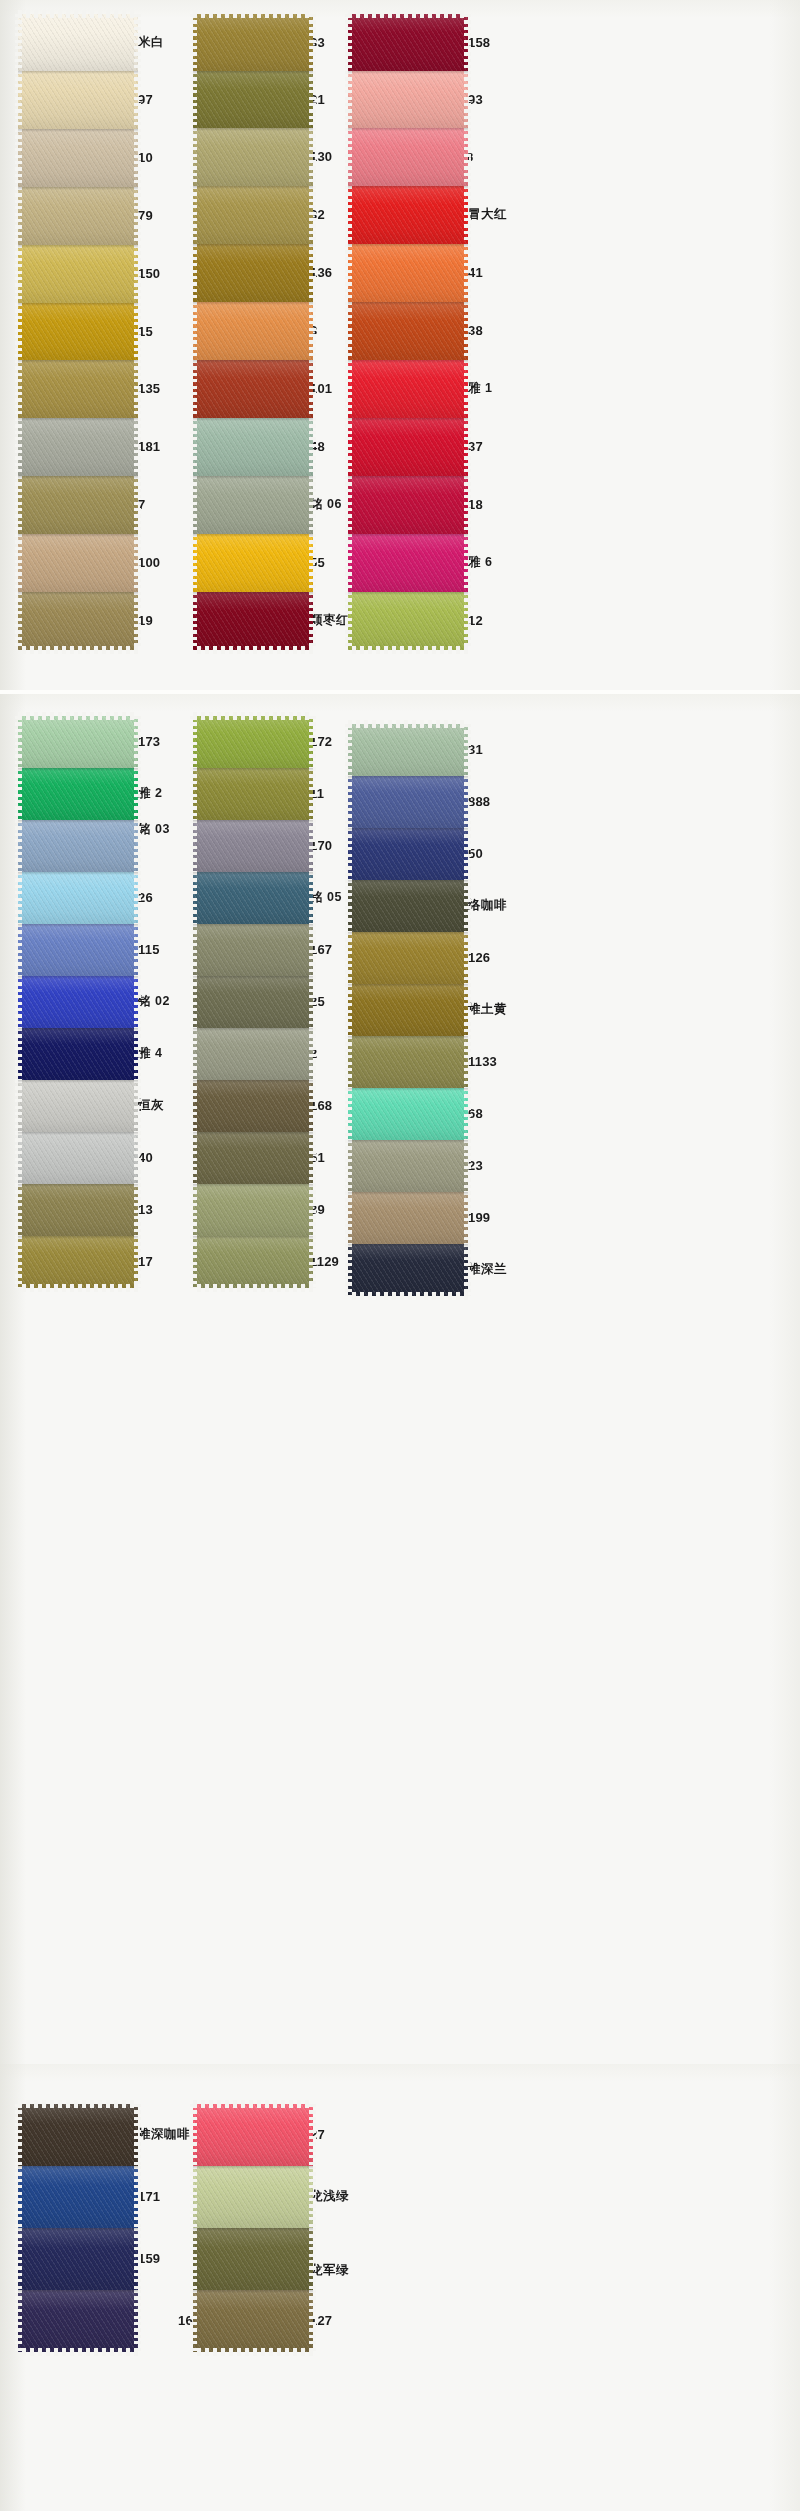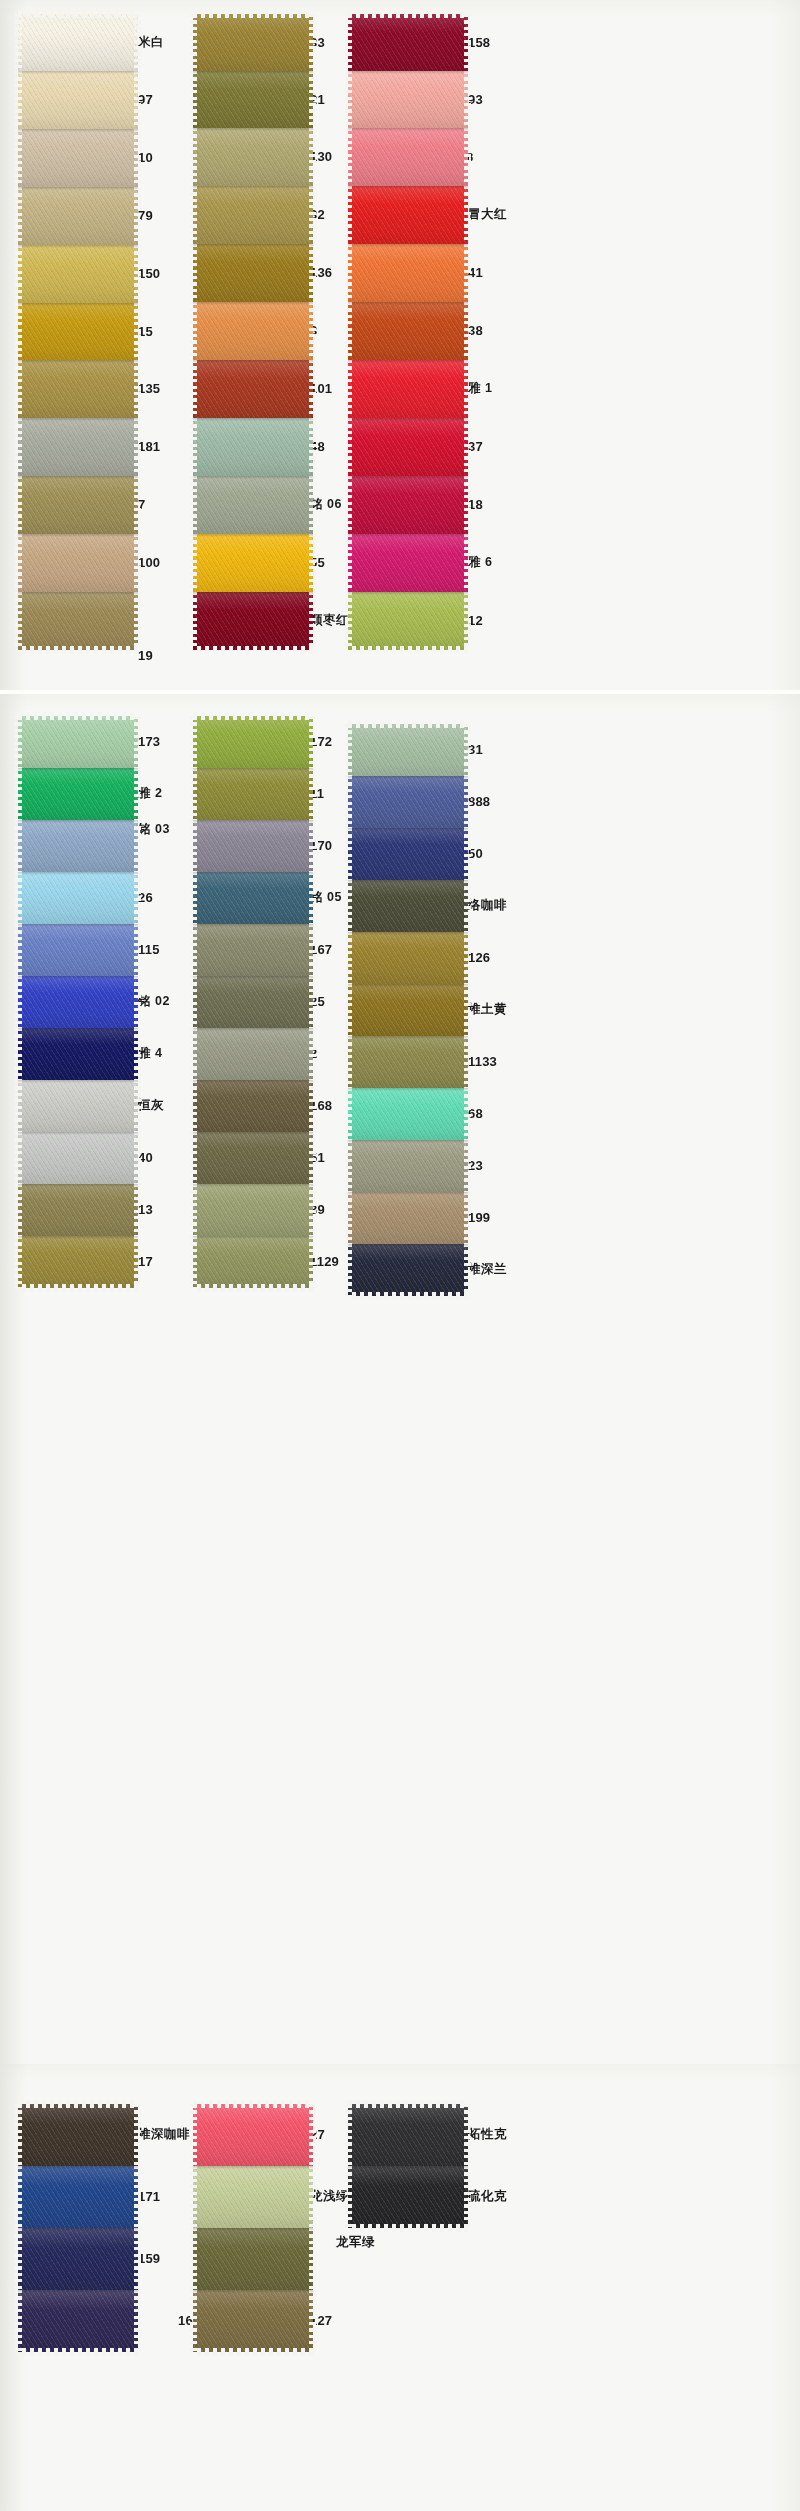--- a/index.html
+++ b/index.html
@@ -234,21 +234,21 @@
           <div class="label cn" style="left: 120px; top: 21.5px;">米白</div>
           <div class="label" style="left: 120px; top: 79px;">97</div>
           <div class="label" style="left: 120px; top: 137px;">10</div>
           <div class="label" style="left: 120px; top: 195px;">79</div>
           <div class="label" style="left: 120px; top: 253px;">150</div>
           <div class="label" style="left: 120px; top: 310.5px;">15</div>
           <div class="label" style="left: 120px; top: 368px;">135</div>
           <div class="label" style="left: 120px; top: 426px;">181</div>
           <div class="label" style="left: 120px; top: 484px;">7</div>
           <div class="label" style="left: 120px; top: 542px;">100</div>
-          <div class="label" style="left: 120px; top: 600px; margin-top: 35px;">19</div>
+          <div class="label" style="left: 120px; top: 600px;">19</div>
         </div>
         <div class="column" style="left: 193px; top: 14px; width: 120px;">
           <div class="swatch-stack" style="height: 636px;">
             <div class="swatch" style="position: absolute; top: 0px; height: 57px; width: 120px; z-index: 100;">
               <div class="swatch-body" style="background: rgb(155, 132, 54);"></div>
               <div class="weave"></div>
               <div class="sheen"></div>
               <div class="pink-edge left"></div>
               <div class="pink-edge right"></div>
               <div class="pink-top"></div>
@@ -845,41 +845,18 @@
               <div class="weave"></div>
               <div class="sheen"></div>
               <div class="pink-edge left"></div>
               <div class="pink-edge right"></div>
               <div class="seam"></div>
               <div class="pink-bottom"></div>
             </div>
           </div>
           <div class="label" style="left: 117px; top: 24px;">27</div>
           <div class="label cn" style="left: 117px; top: 86px;">龙浅绿</div>
-          <div class="label cn" style="left: 117px; top: 132px; padding-left: 26px;">龙军绿</div>
+          <div class="label cn" style="left: 117px; top: 160px;">龙军绿</div>
           <div class="label" style="left: 117px; top: 210px;">127</div>
-        </div>
-        <div class="column" style="left: 348px; top: 40px; width: 120px;">
-          <div class="swatch-stack" style="height: 124px;">
-            <div class="swatch" style="position: absolute; top: 0px; height: 62px; width: 120px; z-index: 100;">
-              <div class="swatch-body" style="background: rgb(49, 49, 52);"></div>
-              <div class="weave"></div>
-              <div class="sheen"></div>
-              <div class="pink-edge left"></div>
-              <div class="pink-edge right"></div>
-              <div class="pink-top"></div>
-            </div>
-            <div class="swatch" style="position: absolute; top: 62px; height: 62px; width: 120px; z-index: 99;">
-              <div class="swatch-body" style="background: rgb(39, 39, 41);"></div>
-              <div class="weave"></div>
-              <div class="sheen"></div>
-              <div class="pink-edge left"></div>
-              <div class="pink-edge right"></div>
-              <div class="seam"></div>
-              <div class="pink-bottom"></div>
-            </div>
-          </div>
-          <div class="label cn" style="left: 120px; top: 24px;">炻性克</div>
-          <div class="label cn" style="left: 120px; top: 86px;">硫化克</div>
         </div>
       </div>
     </div>
   </div>
 
 </body></html>

